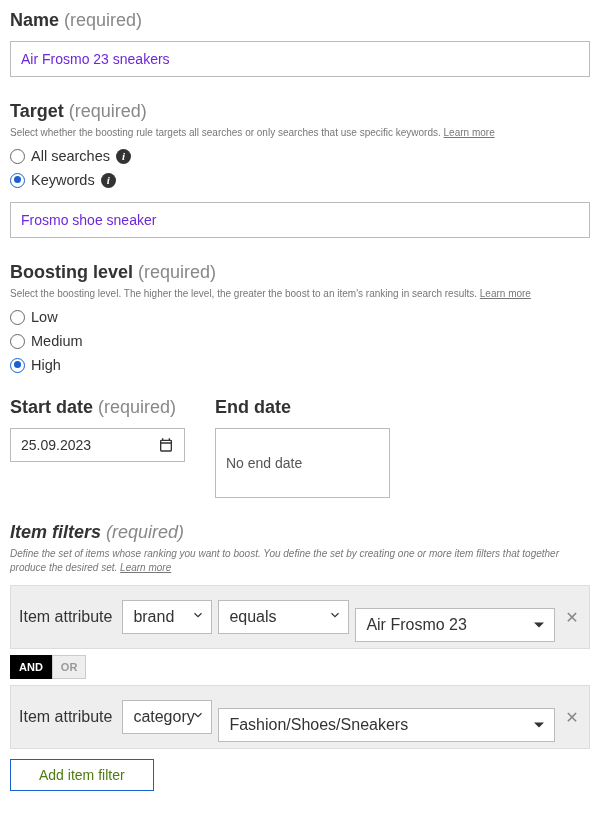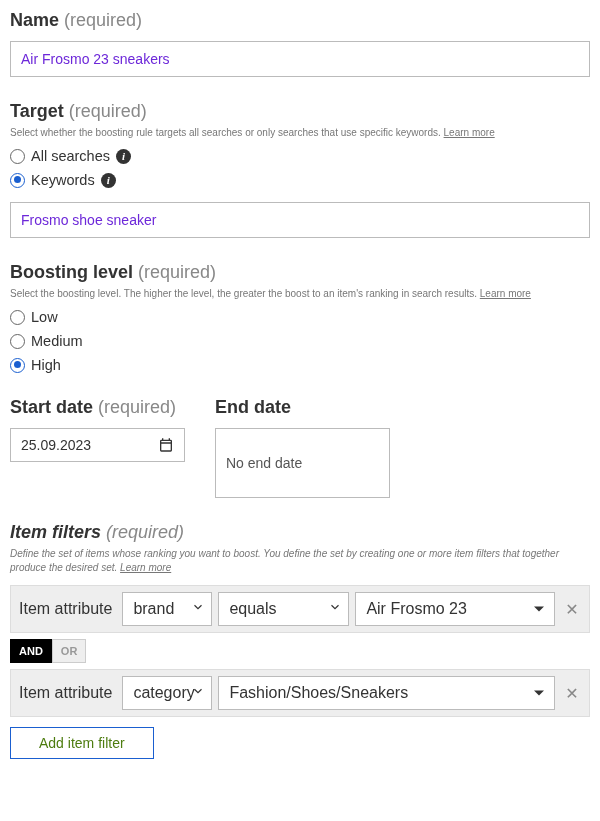--- a/index.html
+++ b/index.html
@@ -136,21 +136,21 @@
     right: 10px;
     top: 50%;
     transform: translateY(-50%);
     width: 0; height: 0;
     border-left: 5px solid transparent;
     border-right: 5px solid transparent;
     border-top: 5px solid #333;
   }
   .sel.attr { width: 90px; }
   .sel.op { width: 131px; }
-  .sel.val { flex: 1; }
+  .sel.val { flex: 1; margin-top: 16px; }
   .close-btn {
     width: 22px; height: 22px;
     display: flex; align-items: center; justify-content: center;
     color: #888;
     cursor: pointer;
     font-size: 16px;
   }
   .logic-row {
     display: flex;
     gap: 0;

